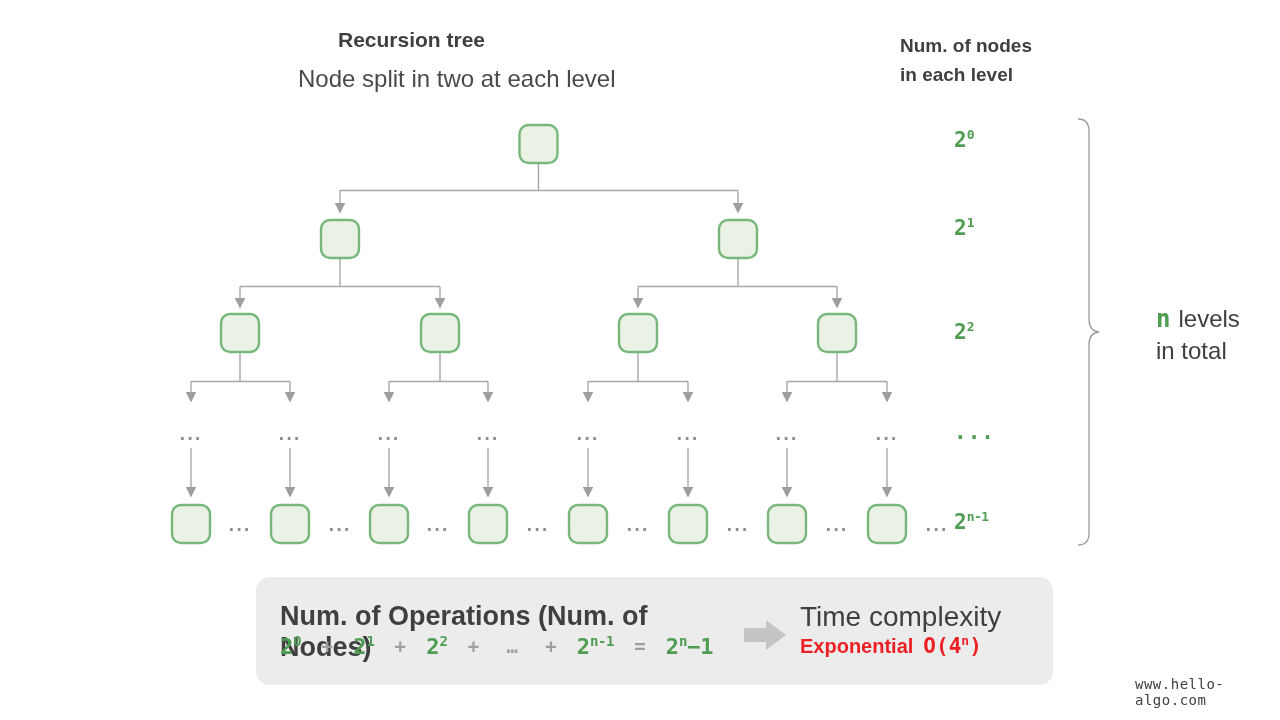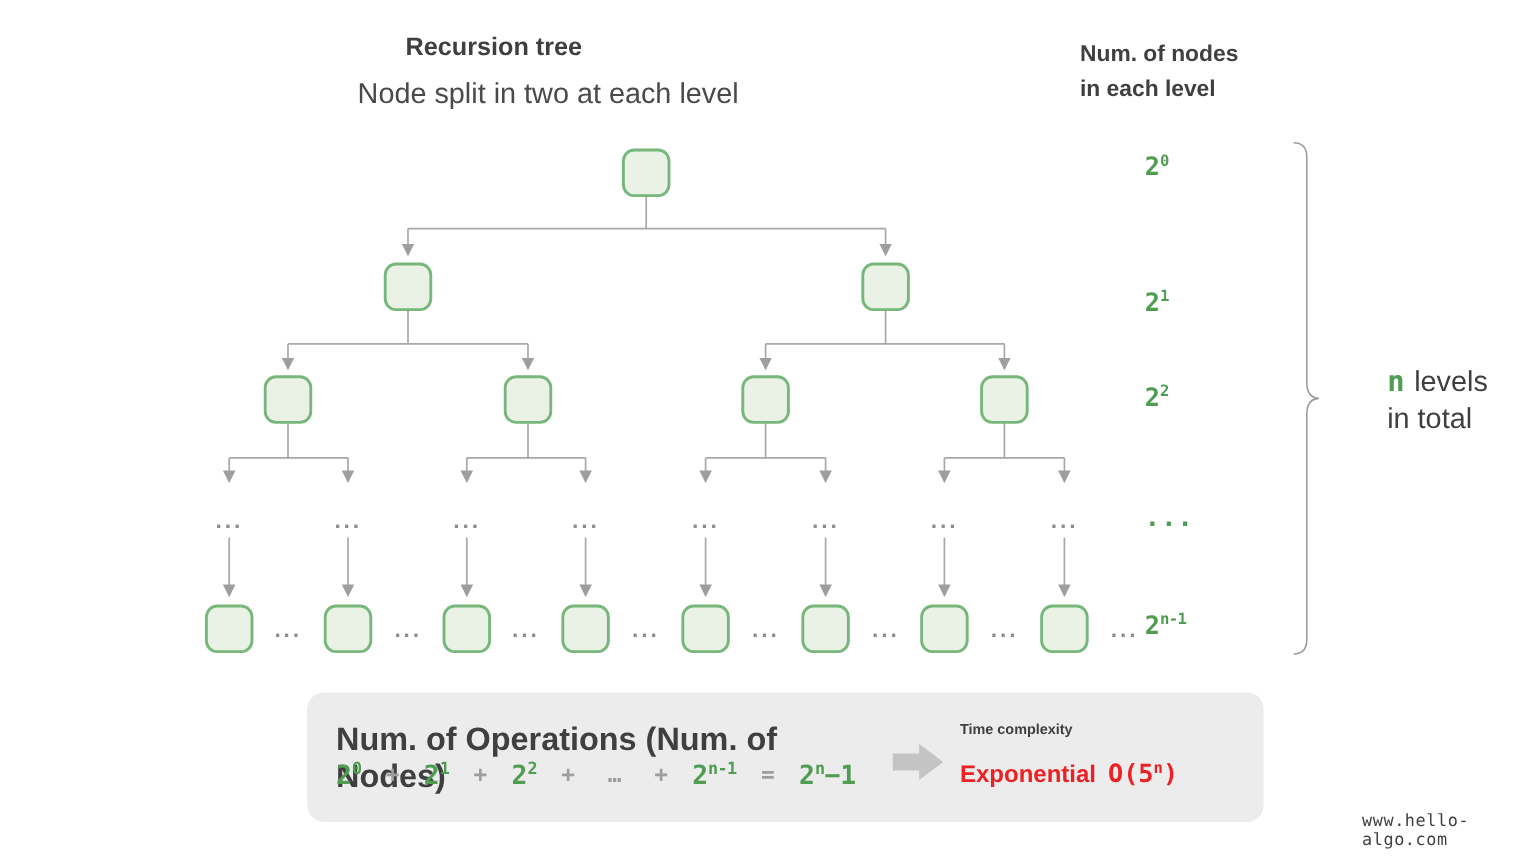--- a/index.html
+++ b/index.html
@@ -21,32 +21,32 @@
   .tree-svg{left:0;top:0}
   .node{fill:var(--node-fill,#e9f2e4);stroke:var(--node-border,#77b77b);stroke-width:2.4}
   .conn{stroke:var(--line-gray,#a8a8a8);stroke-width:1.4;fill:none}
   .dots{fill:#8c8c8c;font-family:"DejaVu Sans",sans-serif;font-weight:bold;font-size:15px;letter-spacing:2px;text-anchor:middle}
   .brace{stroke:#9c9c9c;stroke-width:1.3;fill:none}
 
   
   .lvl{left:954px;width:100px;text-align:left;font-family:"DejaVu Sans Mono",monospace;
        font-weight:bold;font-size:21px;color:var(--green-text,#4f9d53)}
   .lvl sup{font-size:13px;letter-spacing:-0.5px}
-  .lvl-0{top:127px}.lvl-1{top:240px}.lvl-2{top:319px}.lvl-3{top:419px;letter-spacing:1px}.lvl-4{top:509px}
+  .lvl-0{top:127px}.lvl-1{top:215px}.lvl-2{top:319px}.lvl-3{top:419px;letter-spacing:1px}.lvl-4{top:509px}
 
   .levels-note{left:1156px;top:303px;width:140px;font-size:24px;line-height:31px;color:var(--dark-text,#3f3f3f)}
   .levels-note .n{font-family:"DejaVu Sans Mono",monospace;font-weight:bold;color:var(--green-text,#4f9d53);margin-right:8px}
 
   
   .summary-box{left:256px;top:577px;width:797px;height:108px;background:var(--box-bg,#ececec);border-radius:14px}
   .ops-title{left:280px;top:601px;width:450px;font-size:27px;font-weight:bold;color:var(--dark-text,#3f3f3f)}
   .formula{left:280px;top:633px;width:450px;font-family:"DejaVu Sans Mono",monospace;font-weight:bold;font-size:22px;color:var(--green-text,#4f9d53);white-space:nowrap}
   .formula sup{font-size:14px;letter-spacing:-0.5px}
   .formula .op{color:#9e9e9e;font-size:19px;margin:0 7px;vertical-align:1px}
-  .tc-title{left:800px;top:601px;width:235px;font-size:12px;font-weight:bold;color:var(--dark-text,#3f3f3f)}
+  .tc-title{left:800px;top:601px;width:235px;font-size:28px;font-weight:normal;color:var(--dark-text,#3f3f3f)}
   .tc-value{left:800px;top:633px;width:235px;font-size:20px;font-weight:bold;color:var(--red,#ed2024);white-space:nowrap}
   .tc-value .bigo{font-family:"DejaVu Sans Mono",monospace;font-size:21px;margin-left:10px}
   .tc-value .bigo sup{font-size:13px}
 
   .watermark{left:1135px;top:676px;font-family:"DejaVu Sans Mono",monospace;font-size:14px;color:#404040;letter-spacing:0.5px}
 </style>
 </head>
 <body>
 
 <div class="abs title center">Recursion tree</div>
@@ -164,16 +164,16 @@
   <span class="op">=</span>
   <span class="term"><span>2</span><sup>n</sup><span>−1</span></span>
 </div>
 
 <svg class="abs" style="left:742px;top:615px" width="48" height="40">
   <polygon points="2,13 24,13 24,5 44,20 24,35 24,27 2,27" fill="#c4c4c4"></polygon>
 </svg>
 
 <div class="abs tc-title center">Time complexity</div>
 <div class="abs tc-value center">
-  <span>Exponential</span><span class="bigo"><span>O(5</span><sup>n</sup><span>)</span></span>
+  <span>Exponential</span><span class="bigo"><span>O(4</span><sup>n</sup><span>)</span></span>
 </div>
 
 <div class="abs watermark">www.hello-algo.com</div>
 
 </body></html>

